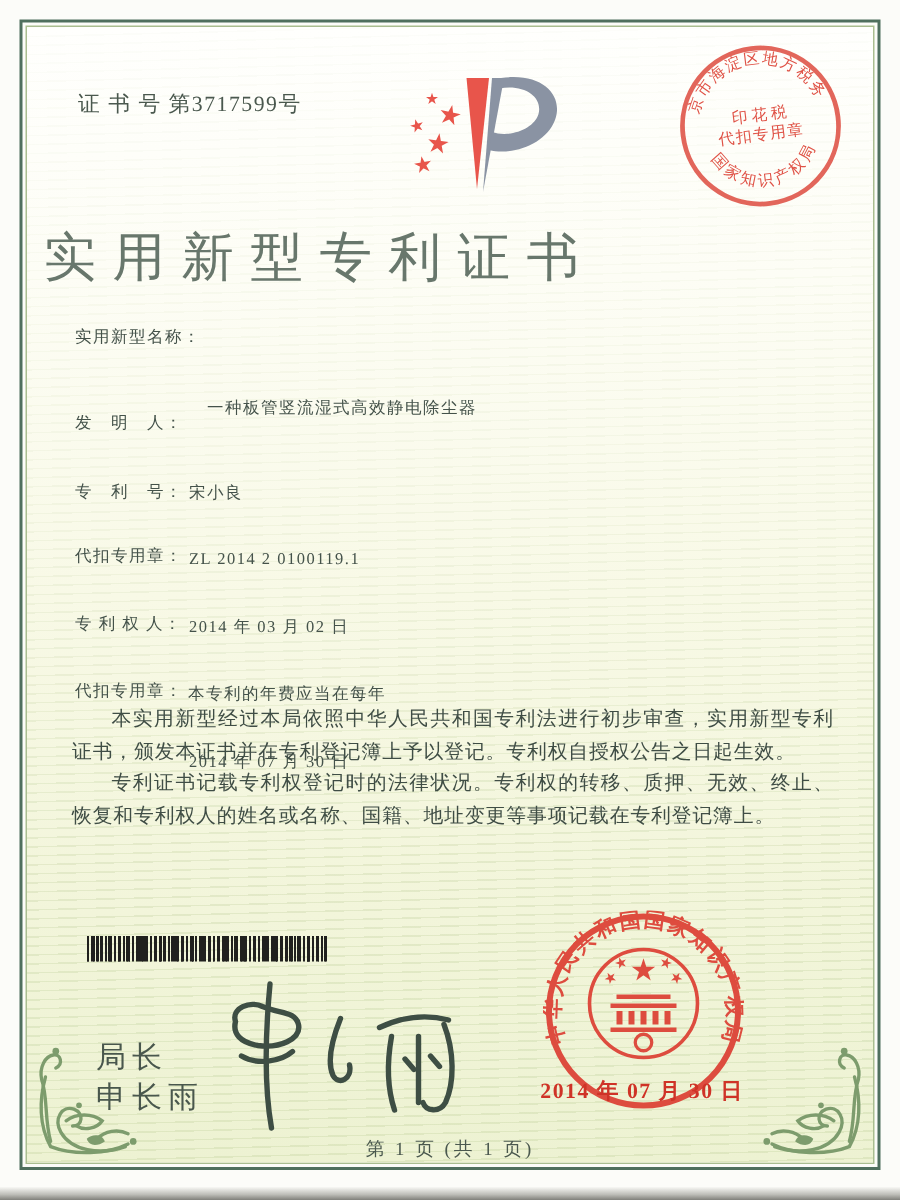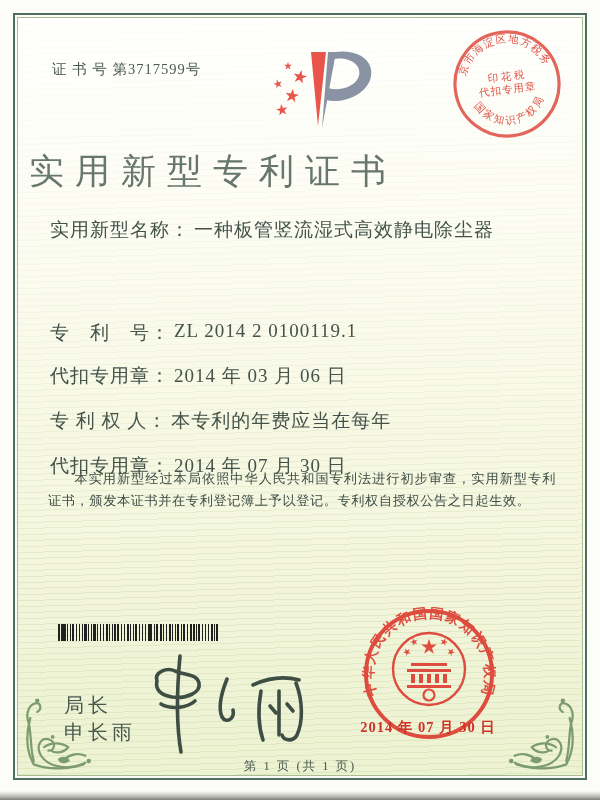--- a/index.html
+++ b/index.html
@@ -13,23 +13,23 @@
     background:linear-gradient(180deg,#fffffd 0%,#fdfdf5 22%,#f8f9e6 50%,#f2f5da 78%,#edf2d2 100%);}
   .paper::before{content:'';position:absolute;inset:0;pointer-events:none;
     background:repeating-linear-gradient(178.5deg,rgba(148,176,104,0.17) 0 1px,rgba(255,255,255,0) 1px 6px);
     -webkit-mask-image:linear-gradient(180deg,rgba(0,0,0,0.15) 0%,rgba(0,0,0,0.4) 40%,#000 75%);
     mask-image:linear-gradient(180deg,rgba(0,0,0,0.15) 0%,rgba(0,0,0,0.4) 40%,#000 75%);}
   .cert-no{position:absolute;left:34px;top:42px;font-size:14.5px;color:#4a584e;letter-spacing:1px;}
   .logo{position:absolute;left:236px;top:28px;width:130px;height:102px;}
   .tax-stamp{position:absolute;left:433px;top:10px;width:112px;height:112px;transform:rotate(-7deg);opacity:0.92;}
   .title{position:absolute;left:0;right:0;top:130px;text-align:left;font-size:35px;color:#68776c;
     letter-spacing:11px;font-weight:500;text-indent:11px;}
-  .field{position:absolute;left:32px;right:30px;font-size:19px;color:#44524a;letter-spacing:1px;display:flex;}
+  .field{position:absolute;left:32px;right:30px;font-size:11px;color:#44524a;letter-spacing:1px;display:flex;}
   .flabel{white-space:pre;}
-  .fvalue{margin-left:4px;}
+  .fvalue{margin-left:4px;margin-top:47px;}
   .paras{position:absolute;left:30px;right:26px;top:450px;font-size:13.2px;color:#3f4d45;
     line-height:21.6px;text-align:justify;letter-spacing:0.6px;}
   .paras p{margin:0;text-indent:2em;}
   .barcode{position:absolute;left:40px;top:606px;width:160px;height:17px;
     background:
       repeating-linear-gradient(90deg,#20201e 0 1.5px,rgba(0,0,0,0) 1.5px 3px),
       repeating-linear-gradient(90deg,#20201e 0 1px,rgba(0,0,0,0) 1px 7px),
       repeating-linear-gradient(90deg,rgba(0,0,0,0) 0 4px,#20201e 4px 5.5px,rgba(0,0,0,0) 5.5px 11px);}
   .director{position:absolute;left:46px;top:674px;font-size:20px;color:#49574d;letter-spacing:4px;line-height:27px;}
   .signature{position:absolute;left:108px;top:632px;width:195px;height:108px;}
@@ -85,39 +85,44 @@
           <textPath href="#taxBottom" startOffset="50%" text-anchor="middle">国家知识产权局</textPath>
         </text>
       </svg>
 
       <div class="title">实用新型专利证书</div>
 
       <div class="field" style="top:199px">
         <span class="flabel">实用新型名称：</span>
         <span class="fvalue">一种板管竖流湿式高效静电除尘器</span>
       </div>
+      <div class="field" style="top:256px">
+        <span class="flabel">发　明　人：</span>
+        <span class="fvalue">宋小良</span>
+      </div>
       <div class="field" style="top:302px">
         <span class="flabel">专　利　号：</span>
         <span class="fvalue">ZL 2014 2 0100119.1</span>
       </div>
       <div class="field" style="top:345px">
         <span class="flabel">代扣专用章：</span>
-        <span class="fvalue">2014 年 03 月 06 日</span>
+        <span class="fvalue">2014 年 03 月 02 日</span>
       </div>
       <div class="field" style="top:390px">
         <span class="flabel">专 利 权 人：</span>
         <span class="fvalue">本专利的年费应当在每年</span>
       </div>
       <div class="field" style="top:435px">
         <span class="flabel">代扣专用章：</span>
         <span class="fvalue">2014 年 07 月 30 日</span>
       </div>
 
       <div class="paras">
         <p>本实用新型经过本局依照中华人民共和国专利法进行初步审查，实用新型专利证书，颁发本证书并在专利登记簿上予以登记。专利权自授权公告之日起生效。</p>
+        <p>专利证书记载专利权登记时的法律状况。专利权的转移、质押、无效、终止、恢复和专利权人的姓名或名称、国籍、地址变更等事项记载在专利登记簿上。</p>
       </div>
 
       <div class="barcode"></div>
 
       <div class="director">
         <div>局长</div>
         <div>申长雨</div>
       </div>
 
       <svg class="signature" viewBox="0 0 195 108">

